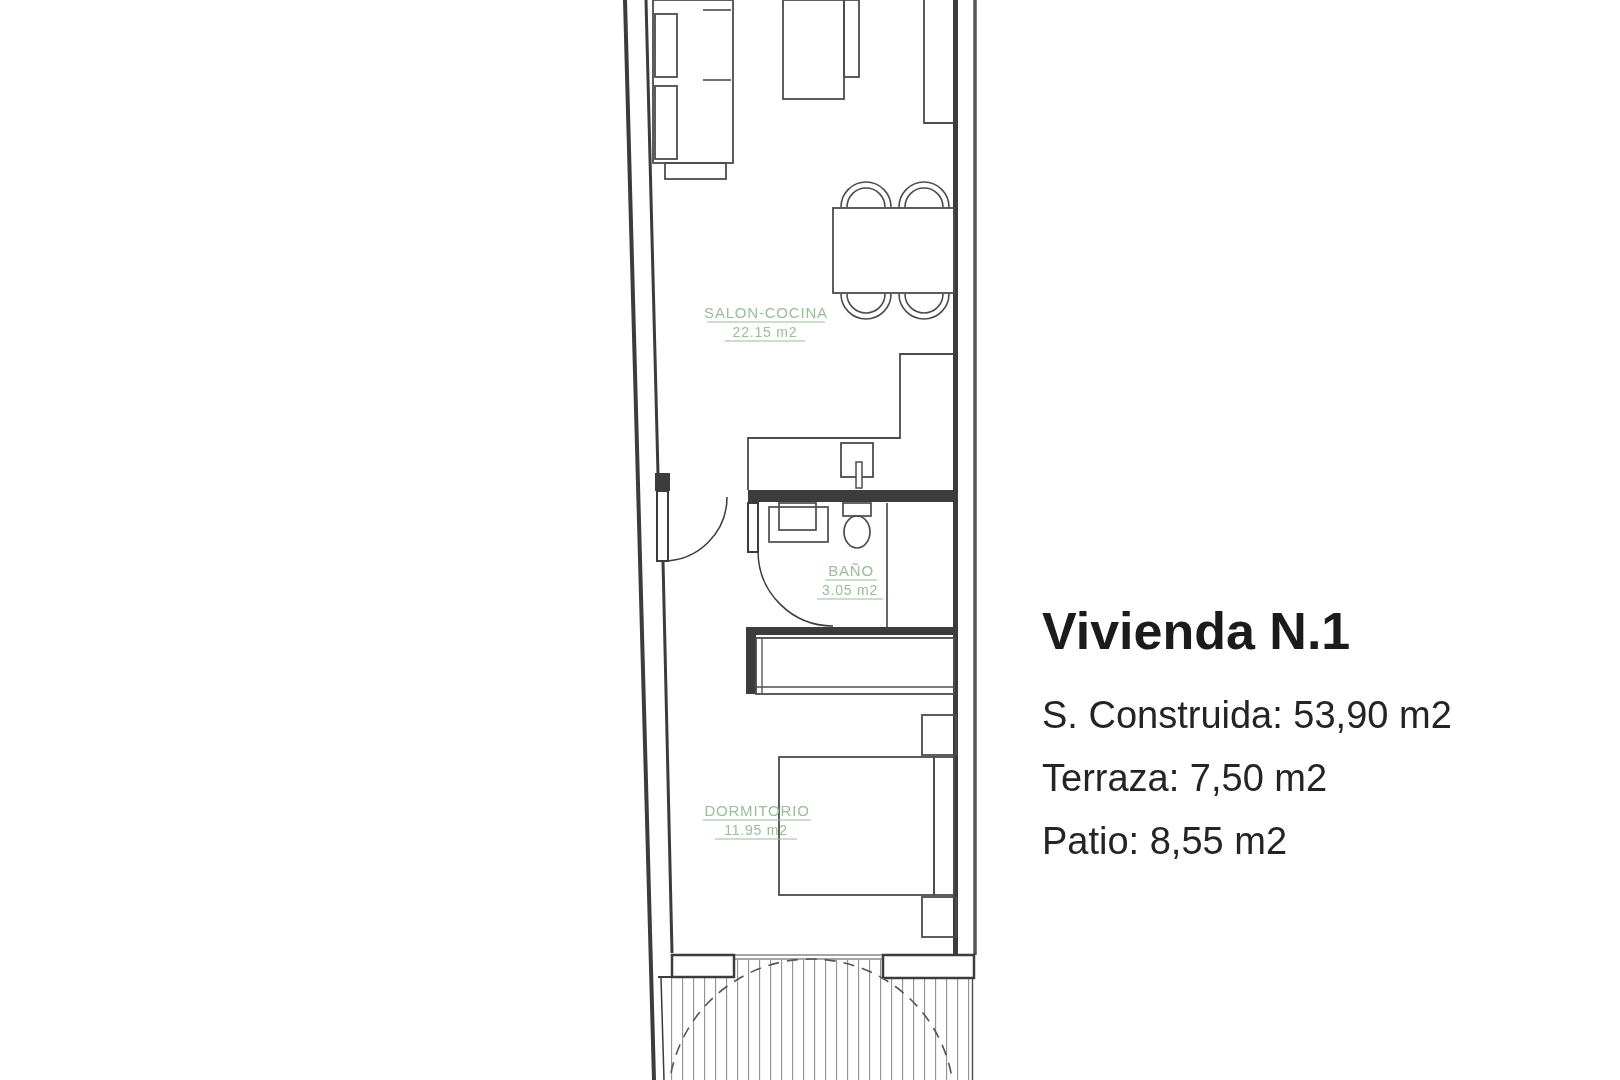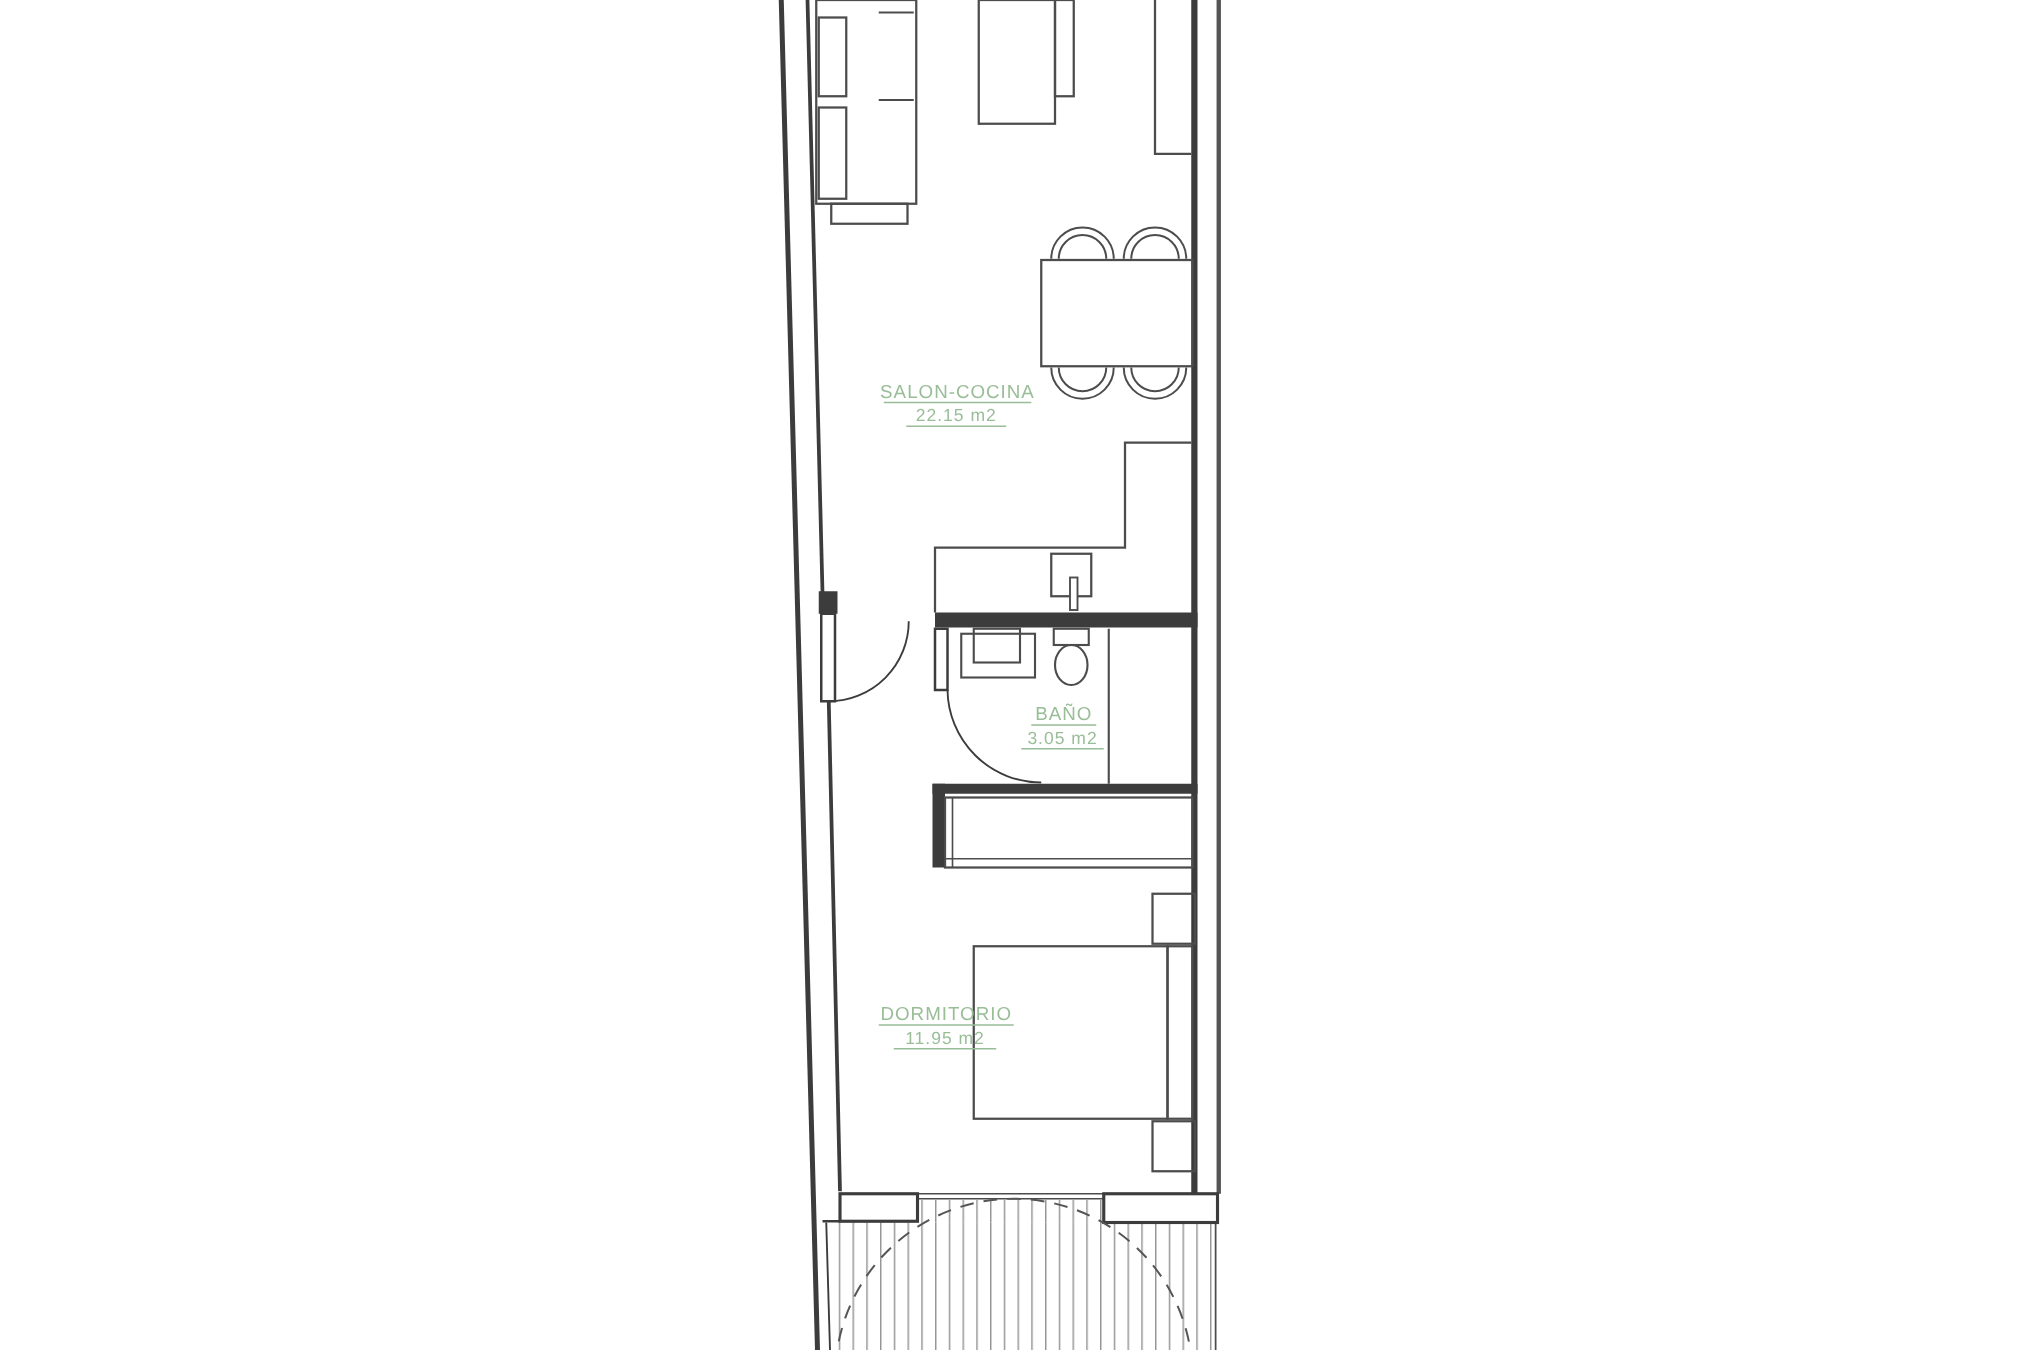--- a/index.html
+++ b/index.html
@@ -181,14 +181,20 @@
       </g>
       <g>
         <text class="room-label room-name" x="746" y="816">DORMITORIO</text>
         <line class="u" x1="692" y1="820" x2="800" y2="820"></line>
         <text class="room-label room-area" x="745" y="835">11.95 m2</text>
         <line class="u" x1="704" y1="839" x2="786" y2="839"></line>
       </g>
     </g>
   </svg>
 
+  <div class="info">
+    <h1>Vivienda N.1</h1>
+    <div class="detail">S. Construida: 53,90 m2</div>
+    <div class="detail">Terraza: 7,50 m2</div>
+    <div class="detail">Patio: 8,55 m2</div>
+  </div>
 
 </div>
 
 </body></html>

